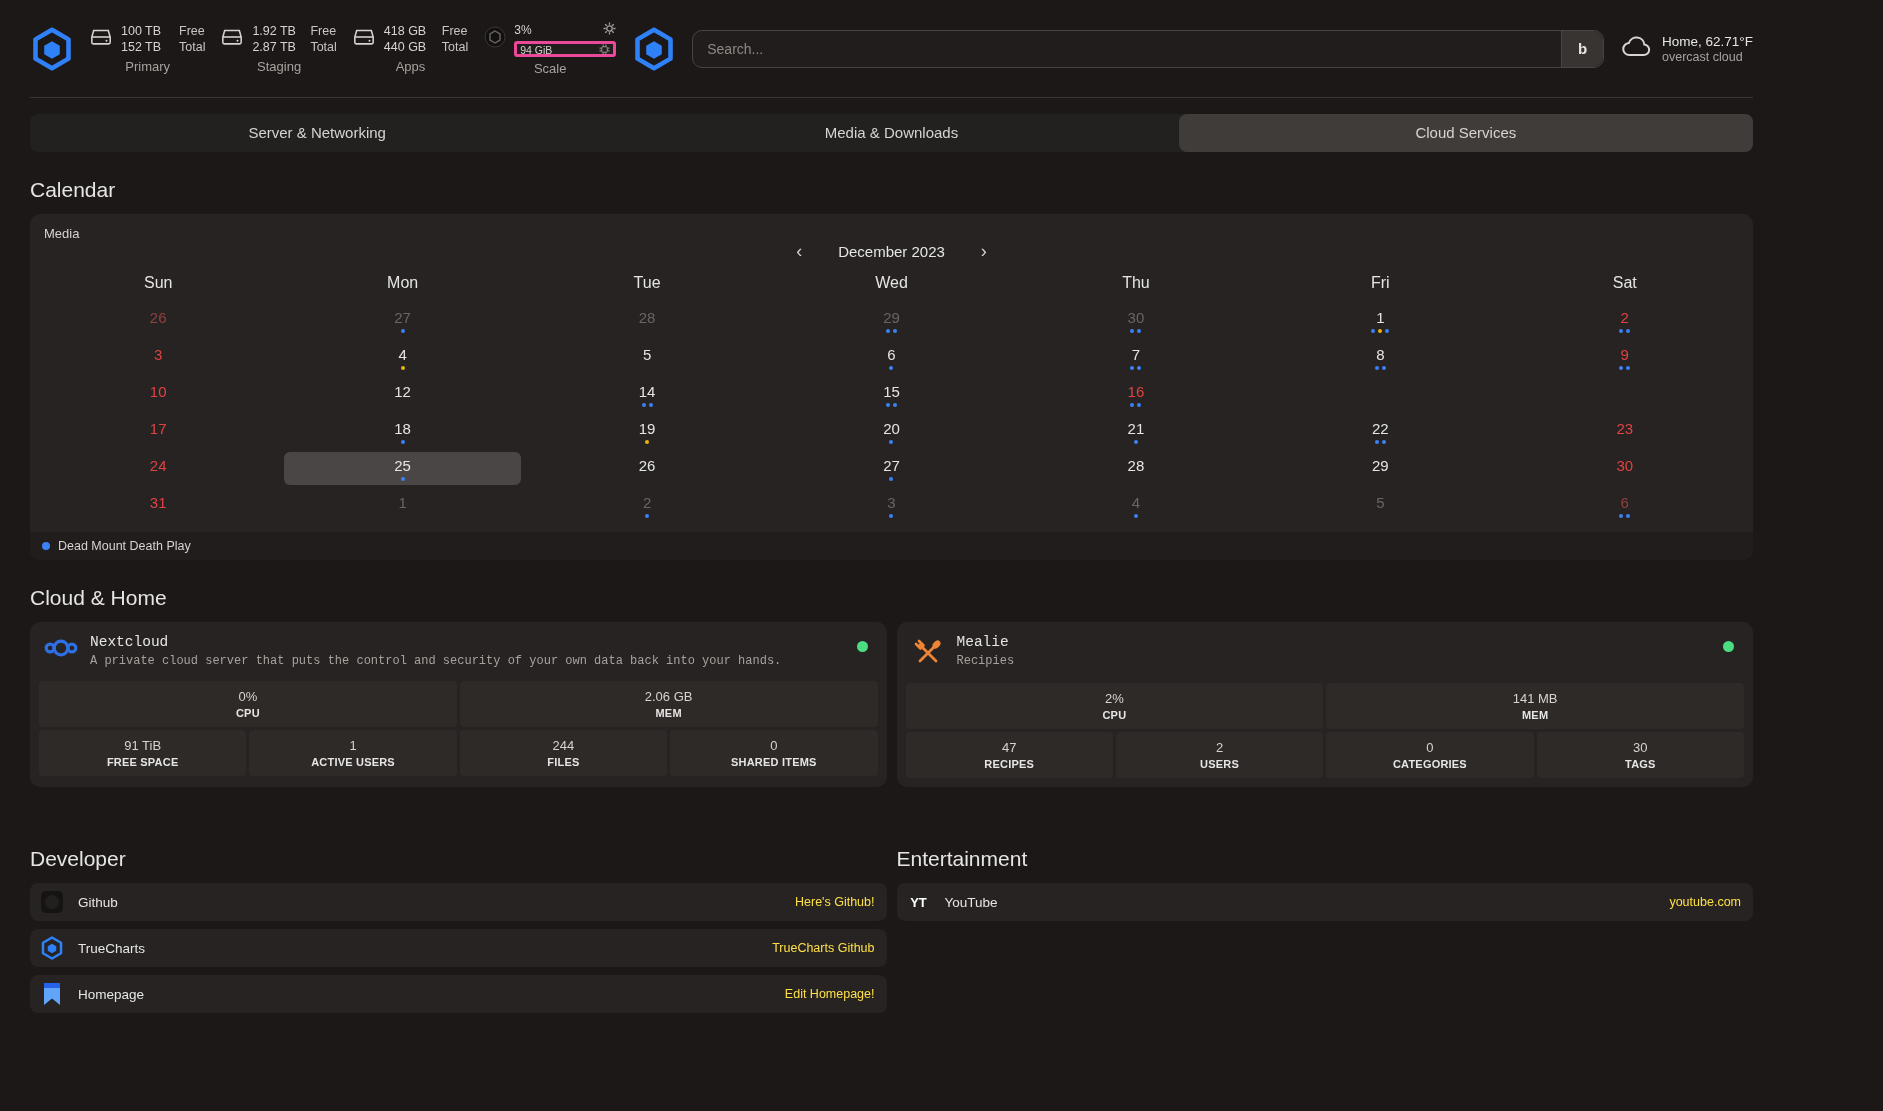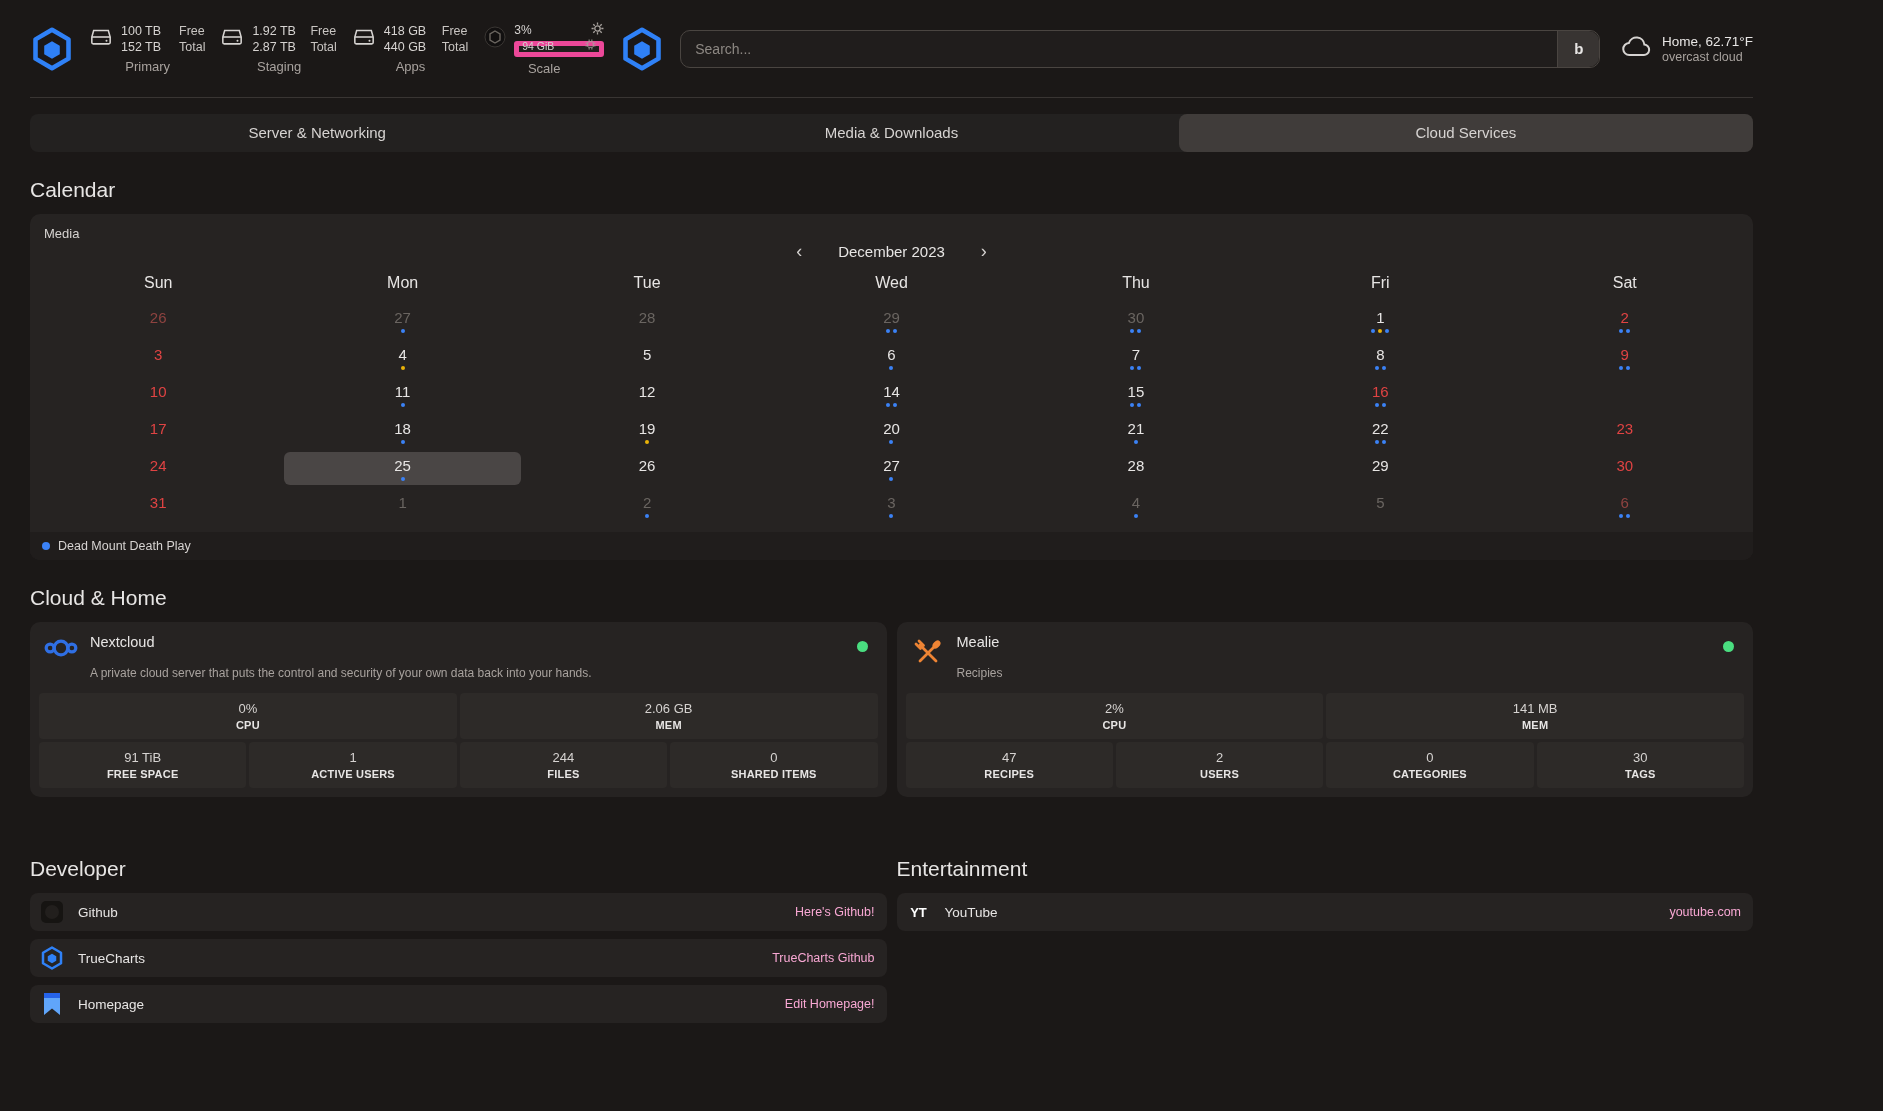--- a/index.html
+++ b/index.html
@@ -22,21 +22,21 @@
   .res-rows { display:flex; flex-direction:column; }
   .res-row { display:flex; gap:10px; font-size:12.5px; line-height:16px; }
   .res-val { color:#d6d3d1; min-width:48px; }
   .res-unit { color:#c9c5c2; }
   .res-label { margin-top:4px; font-size:13px; color:#a8a29e; text-align:center; }
 
   .scale { display:flex; flex-direction:column; align-items:center; }
   .scale-top { display:flex; align-items:center; gap:8px; }
   .scale-col { display:flex; flex-direction:column; gap:3px; }
   .scale-row1 { display:flex; align-items:center; justify-content:space-between; font-size:12px; color:#d6d3d1; }
-  .scale-bar { width:90px; height:16px; border:5px solid #ec4899; border-radius:3px; display:flex; align-items:flex-end; justify-content:space-between; padding:0 3px; font-size:10.5px; color:#d6d3d1; background:#211e1d; }
+  .scale-bar { width:102px; height:16px; border:3px solid #ec4899; border-radius:3px; display:flex; align-items:flex-start; justify-content:space-between; padding:0 3px; font-size:10.5px; color:#d6d3d1; background:#211e1d; }
 
   .search { flex:1; max-width:920px; display:flex; align-items:center; height:38px; border:1px solid #4a4541; border-radius:10px; background:#201d1c; overflow:hidden; }
   .search input { flex:1; background:transparent; border:none; outline:none; color:#d6d3d1; font-size:14px; padding:0 14px; font-family:inherit; }
   .search input::placeholder { color:#8d8883; }
   .search-btn { width:42px; height:100%; border:none; border-left:1px solid #4a4541; background:#383432; color:#e7e5e4; font-size:15px; font-weight:700; font-family:inherit; border-radius:0 10px 10px 0; }
 
   .weather { margin-left:auto; display:flex; align-items:center; gap:10px; }
   .weather-text { display:flex; flex-direction:column; gap:1px; }
   .weather-loc { font-size:13.5px; color:#e7e5e4; }
   .weather-cond { font-size:12.5px; color:#a8a29e; }
@@ -68,37 +68,37 @@
   .ev-dot { width:4px; height:4px; border-radius:50%; }
   .cal-legend { margin-top:8px; background:#201d1c; border-radius:0 0 10px 10px; padding:7px 12px; display:flex; gap:16px; font-size:12.5px; color:#d6d3d1; align-items:flex-end; }
   .legend-item { display:flex; align-items:center; gap:8px; }
   .legend-dot { width:8px; height:8px; border-radius:50%; }
 
   
   .cards-2 { display:grid; grid-template-columns:1fr 1fr; gap:10px; }
   .svc-card { background:#262322; border-radius:10px; padding:9px; }
   .svc-head { display:flex; align-items:flex-start; gap:10px; padding:3px 3px 10px; position:relative; }
   .svc-icon { width:38px; display:flex; justify-content:center; margin-top:2px; }
-  .svc-meta { display:flex; flex-direction:column; gap:16px; }
+  .svc-meta { display:flex; flex-direction:column; gap:4px;font-family:Liberation Mono, monospace; }
   .svc-name { font-size:14.5px; color:#e7e5e4; }
   .svc-desc { font-size:12px; color:#a8a29e; }
   .svc-status { position:absolute; right:10px; top:10px; width:11px; height:11px; border-radius:50%; }
   .stats { display:grid; gap:3px; margin-top:3px; }
   .stats-2 { grid-template-columns:1fr 1fr; }
   .stats-4 { grid-template-columns:repeat(4,1fr); }
   .stat { background:#2d2a28; border-radius:4px; height:46px; display:flex; flex-direction:column; align-items:center; justify-content:center; gap:3px; }
   .stat-val { font-size:13px; color:#d6d3d1; }
   .stat-label { font-size:11px; font-weight:700; color:#e7e5e4; letter-spacing:.2px; }
 
   
   .bottom-grid { display:grid; grid-template-columns:1fr 1fr; gap:10px; margin-top:34px; align-items:start; }
   .link-row { display:flex; align-items:center; gap:12px; height:38px; background:#262322; border-radius:8px; padding:0 12px 0 8px; margin-bottom:8px; }
   .link-icon { width:28px; display:flex; justify-content:center; align-items:center; }
   .link-name { font-size:13.5px; color:#e7e5e4; }
-  .link-desc { margin-left:auto; font-size:12.5px; color:#f9a8d4;text-align:center; }
+  .link-desc { margin-left:auto; font-size:12.5px; color:#fde047;text-align:center; }
   .yt-text { font-weight:700; font-size:13px; color:#ffffff; }
 </style>
 </head>
 <body>
 
 <div class="header" data-interactable="false">
   <span class="logo" data-interactable="true">
     <svg width="44" height="44" viewBox="0 0 48 48">
         <path d="M24 3 42 13.5v21L24 45 6 34.5v-21Z" fill="none" stroke="#2f81f7" stroke-width="5" stroke-linejoin="round"></path>
         <path d="M24 15.5 32.5 20.4v9.2L24 34.5l-8.5-4.9v-9.2Z" fill="#2f81f7"></path>
@@ -363,28 +363,20 @@
               <span class="ev-dot" data-interactable="false" style="background:#3b82f6"></span>
             </span>
           </div>
         </div>
       </div>
       <div class="cal-week" data-interactable="false">
         <div class="day-cell" data-interactable="true">
           <div class="day-inner we" data-interactable="false">
             <span data-interactable="false">10</span>
             <span class="dots" data-interactable="false"></span>
-          </div>
-        </div>
-        <div class="day-cell" data-interactable="true">
-          <div class="day-inner" data-interactable="false">
-            <span data-interactable="false">11</span>
-            <span class="dots" data-interactable="false">
-              <span class="ev-dot" data-interactable="false" style="background:#3b82f6"></span>
-            </span>
           </div>
         </div>
         <div class="day-cell" data-interactable="true">
           <div class="day-inner" data-interactable="false">
             <span data-interactable="false">12</span>
             <span class="dots" data-interactable="false"></span>
           </div>
         </div>
         <div class="day-cell" data-interactable="true">
           <div class="day-inner" data-interactable="false">

